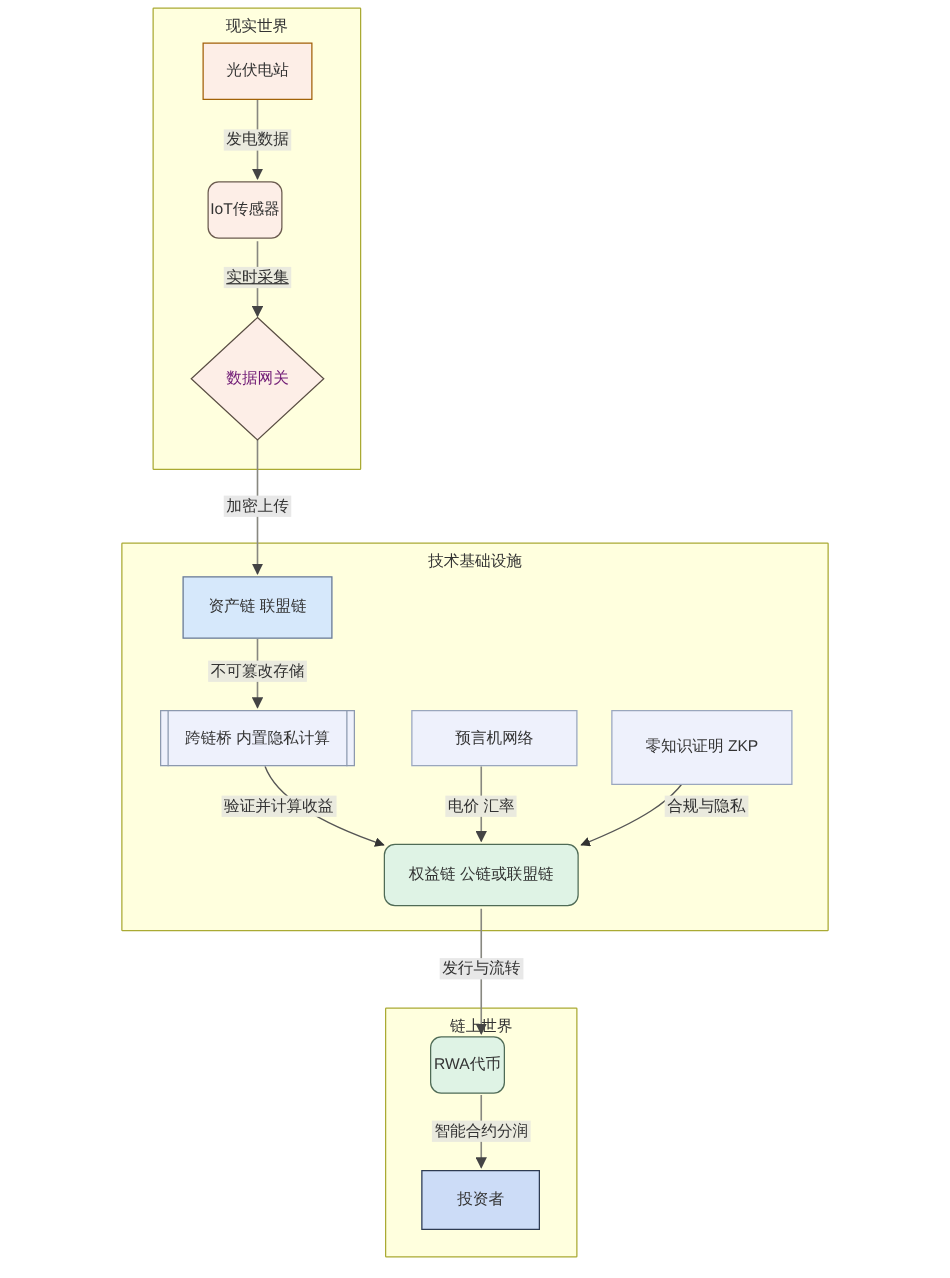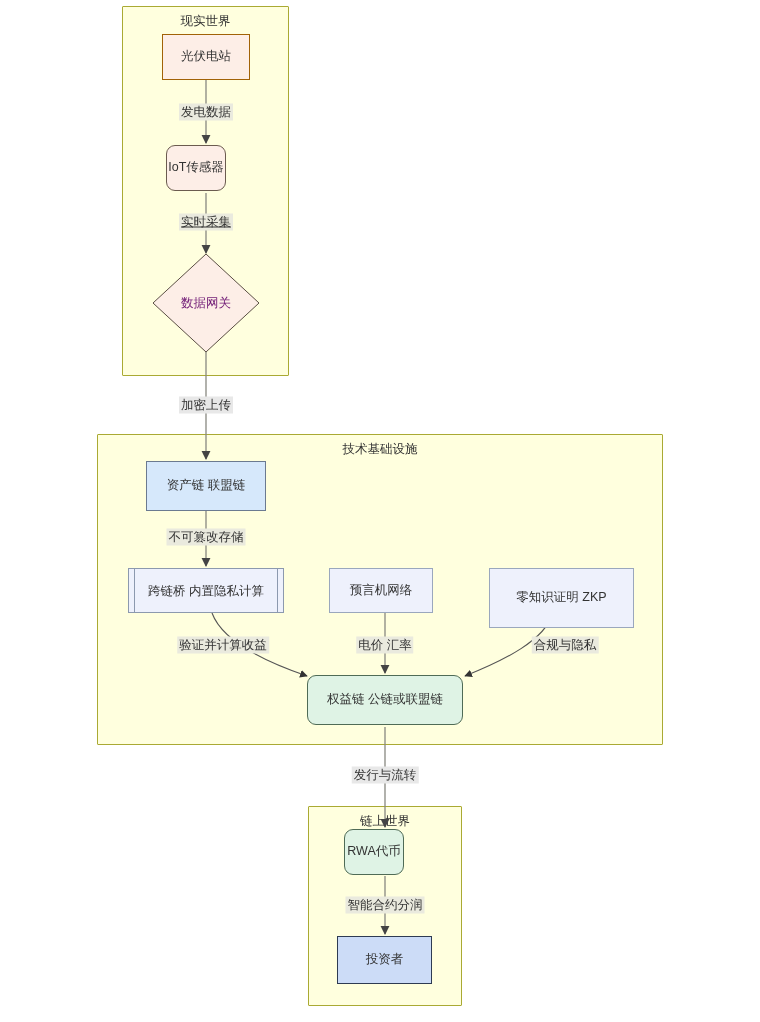--- a/index.html
+++ b/index.html
@@ -193,21 +193,21 @@
     <span>资产链 联盟链</span>
   </div>
 
   <div class="edge-label on-cluster" style="left:206px; top:537px;">不可篡改存储</div>
 
   <div class="subroutine" style="left:128px; top:568px; width:156px; height:45px;">
     <div class="inner"></div>
     <div class="txt">跨链桥 内置隐私计算</div>
   </div>
 
-  <div class="node pale-blue-rect" style="left:329px; top:568px; width:104px; height:45px;">
+  <div class="node pale-blue-rect" style="left:329px; top:568px; width:133px; height:45px;">
     <span>预言机网络</span>
   </div>
 
   <div class="node pale-blue-rect" style="left:489px; top:568px; width:145px; height:60px;">
     <span>零知识证明 ZKP</span>
   </div>
 
   <div class="edge-label on-cluster" style="left:203px; top:645px;margin-left:20px;">验证并计算收益</div>
 
   <div class="edge-label on-cluster" style="left:385px; top:645px;">电价 汇率</div>

